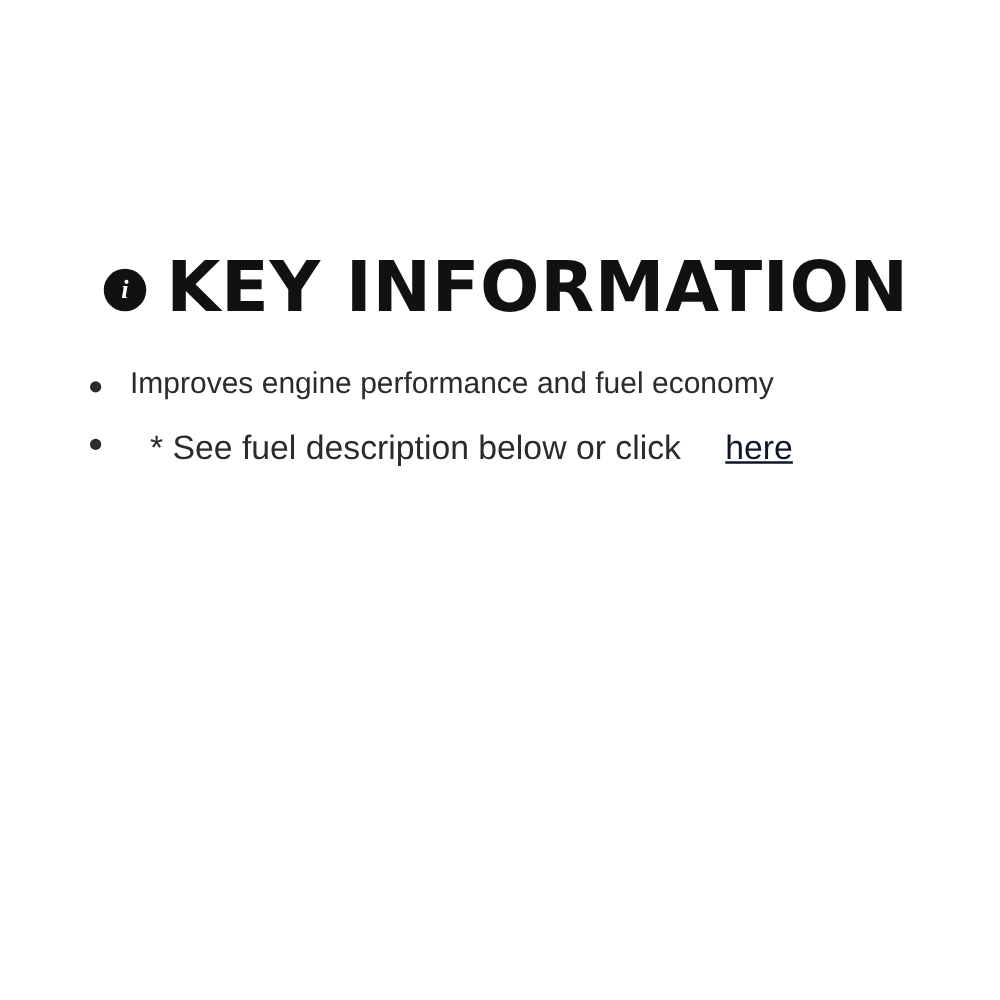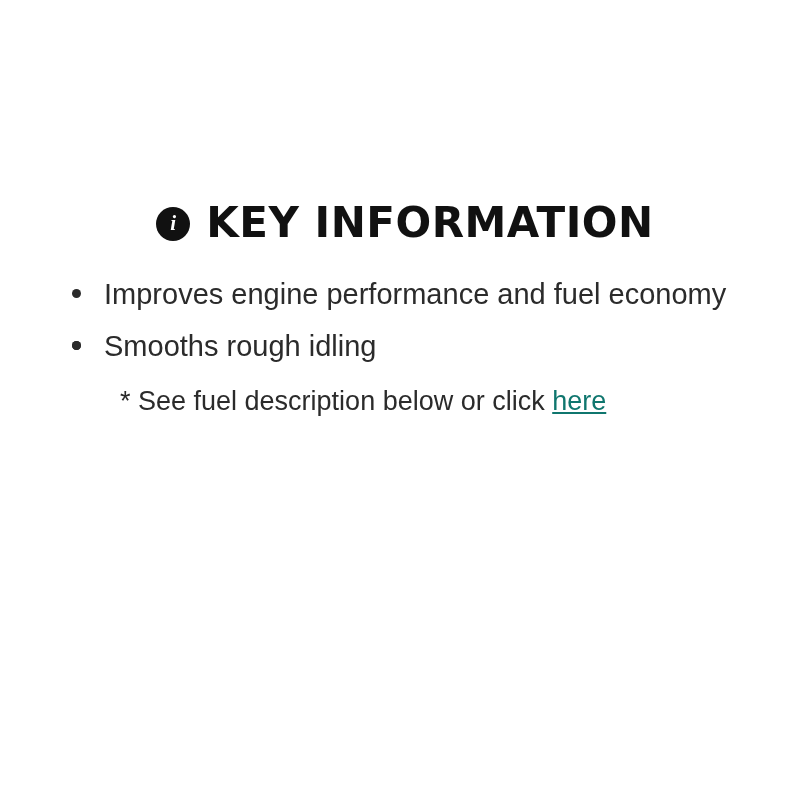--- a/index.html
+++ b/index.html
@@ -44,37 +44,37 @@
     justify-content: center;
     font-family: "Liberation Serif", serif;
     font-style: italic;
     font-weight: bold;
     font-size: 21px;
     line-height: 1;
     flex: none;
     margin-top: 2px;
   }
   .heading-text {
-    font-size: 42px;
+    font-size: 56px;
     font-weight: bold;
     letter-spacing: 0.5px;
     color: #111111;
     font-family: "DejaVu Sans", sans-serif;
     white-space: nowrap;
   }
   ul.bullets {
     list-style: none;
     margin: 28px 0 0 0;
     padding: 0 60px 0 60px;
   }
   ul.bullets li {
     position: relative;
     padding-left: 44px;
     margin-bottom: 14px;
-    font-size: 29px;
+    font-size: 24px;
     line-height: 1.32;
     color: #2b2b2b;
     font-family: "Liberation Sans", sans-serif;
     max-width: 640px;
   }
   ul.bullets li .dot {
     position: absolute;
     left: 12px;
     top: 14px;
     width: 9px;
@@ -83,22 +83,23 @@
     border-radius: 50%;
   }
   .footnote {
     margin: 20px 0 0 0;
     padding-left: 120px;
     font-size: 27px;
     color: #2b2b2b;
     font-family: "Liberation Sans", sans-serif;
   }
   .footnote a {
-    color: #0f766e;
+    color: #0f172a;
     text-decoration: underline;
+    margin-left: 28px;
   }
 </style>
 </head>
 <body>
 
 <div class="page">
   <div class="content">
 
     <div class="heading-row">
       <span class="info-icon">i</span>
@@ -106,24 +107,20 @@
     </div>
 
     <ul class="bullets">
       <li>
         <span class="dot"></span>
         <span>Improves engine performance and fuel economy</span>
       </li>
       <li>
         <span class="dot"></span>
       </li>
-      <li>
-        <span class="dot"></span>
-        <span>Smooths rough idling</span>
-      </li>
     </ul>
 
     <p class="footnote">
       <span>* See fuel description below or click </span><a href="#">here</a>
     </p>
 
   </div>
 </div>
 
 </body></html>

